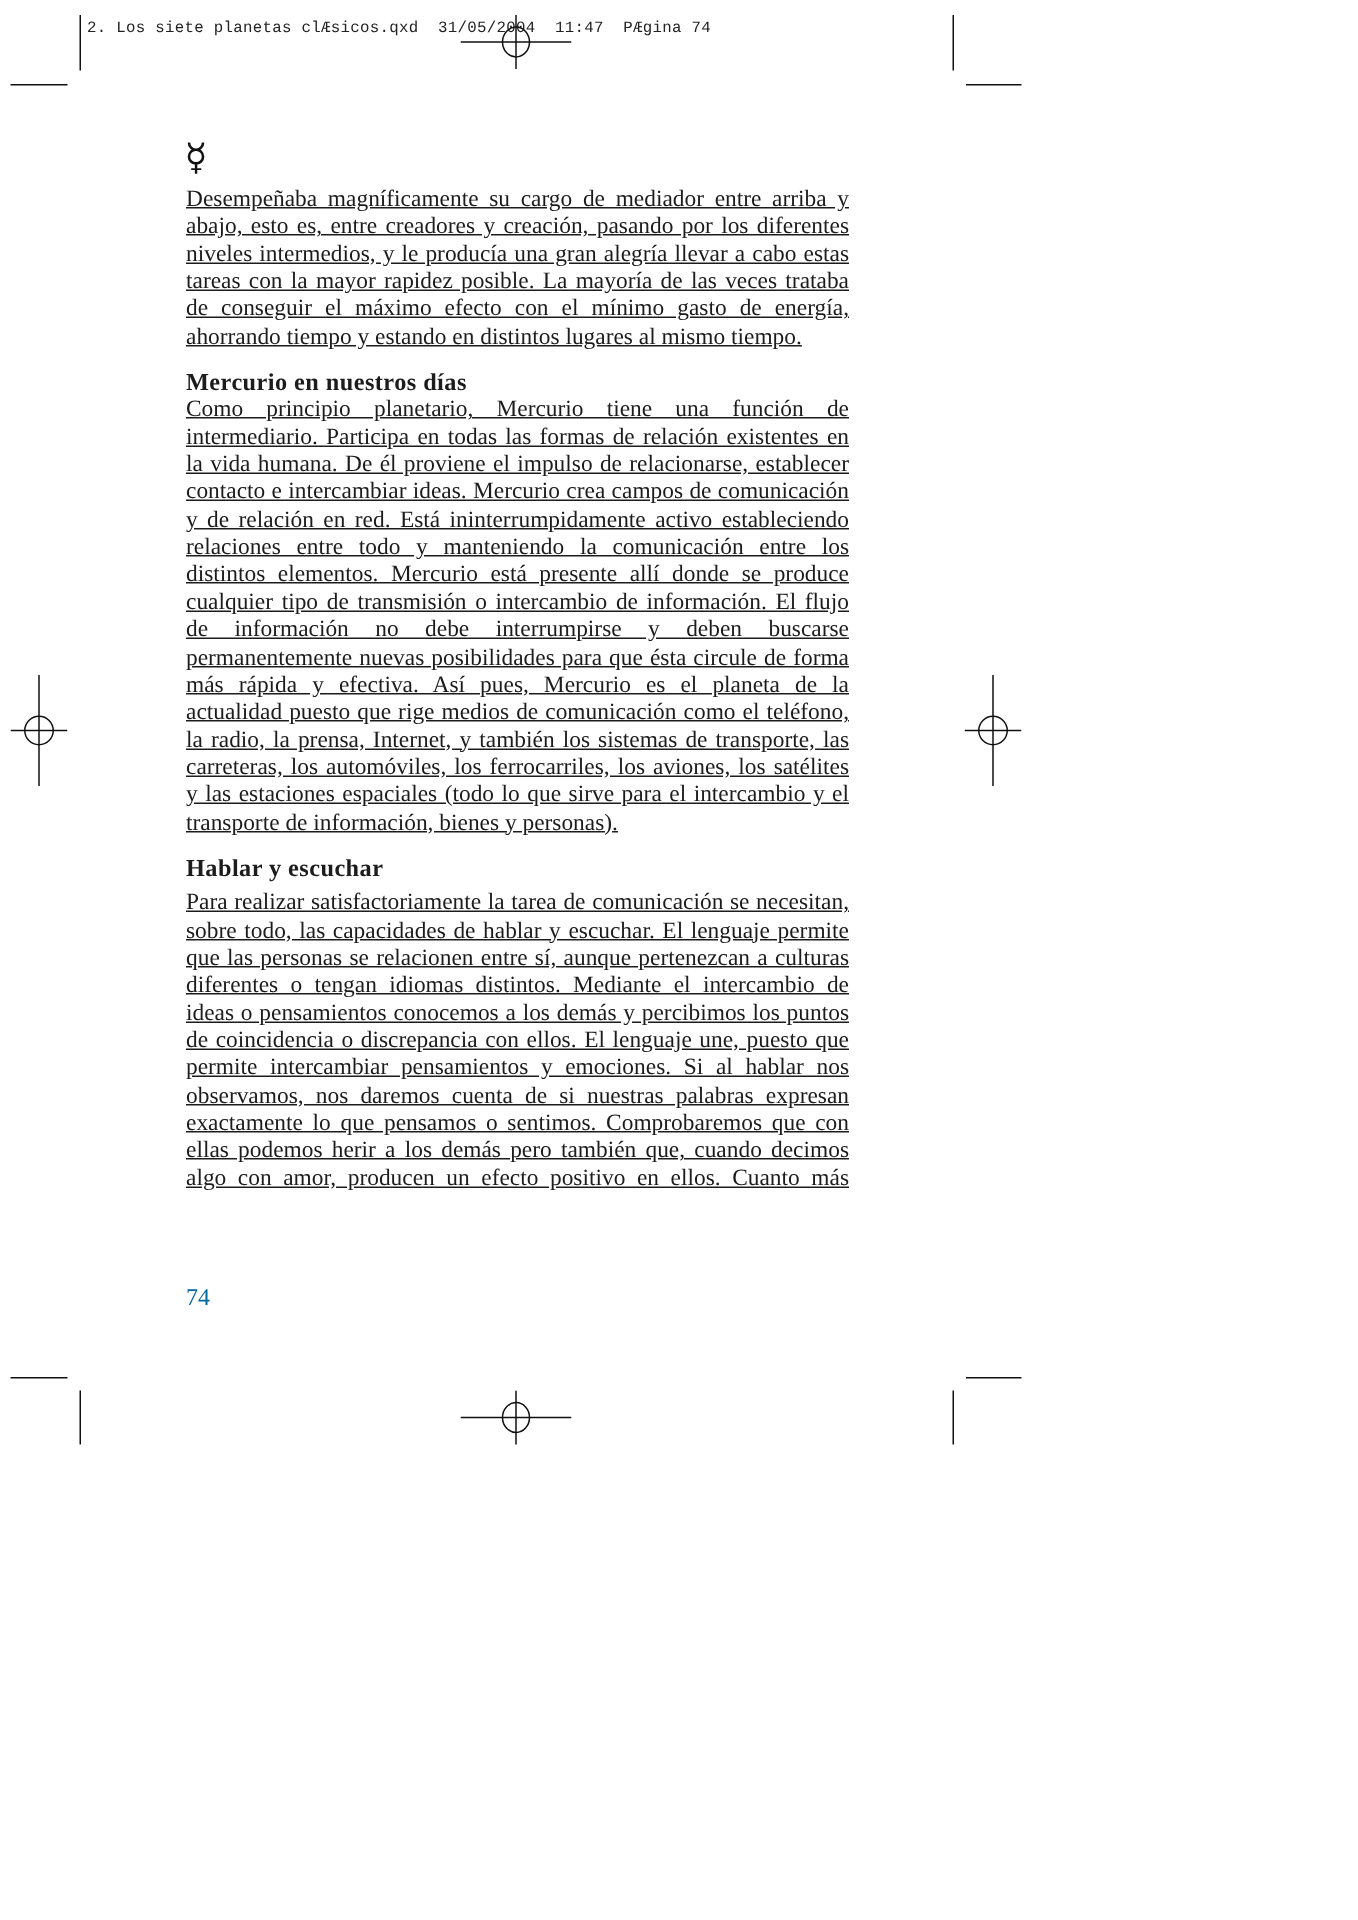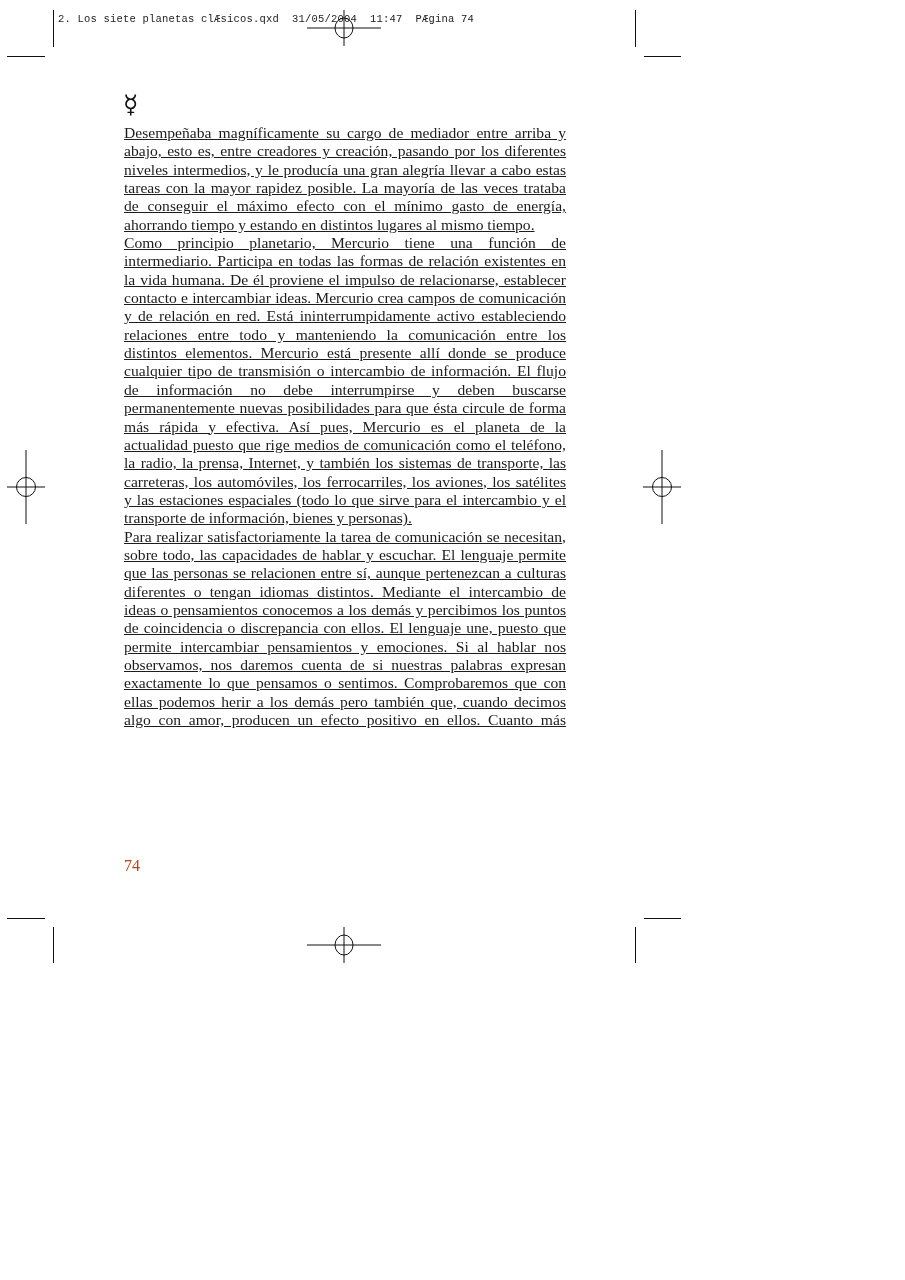--- a/index.html
+++ b/index.html
@@ -82,21 +82,21 @@
     .heading.second {
       margin-top: 12px;
       margin-bottom: 5px;
     }
     .page-number {
       position: absolute;
       left: 124px;
       top: 857px;
       font-family: "Liberation Serif", "DejaVu Serif", serif;
       font-size: 16px;
-      color: #c2410c;
+      color: #0369a1;
     }
   </style>
 </head>
 <body>
 
 <div class="slug">2. Los siete planetas clÆsicos.qxd  31/05/2004  11:47  PÆgina 74</div>
 
 <div class="mark" style="left:53px;top:10px;width:1px;height:37px;"></div>
 <div class="mark" style="left:7px;top:56px;width:38px;height:1px;"></div>
 <div class="mark" style="left:635px;top:10px;width:1px;height:37px;"></div>
@@ -134,18 +134,20 @@
     <line x1="0" y1="37" x2="38" y2="37" stroke="#111" stroke-width="1"></line>
     <circle cx="19" cy="37" r="9.5" fill="none" stroke="#111" stroke-width="1"></circle>
   </svg>
 </div>
 
 <div class="content">
   <div class="symbol">☿</div>
 
   <p class="para">Desempeñaba magníficamente su cargo de mediador entre arriba y abajo, esto es, entre creadores y creación, pasando por los diferentes niveles intermedios, y le producía una gran alegría llevar a cabo estas tareas con la mayor rapidez posible. La mayoría de las veces trataba de conseguir el máximo efecto con el mínimo gasto de energía, ahorrando tiempo y estando en distintos lugares al mismo tiempo.</p>
 
+  <h2 class="heading first">Mercurio en nuestros días</h2>
   <p class="para">Como principio planetario, Mercurio tiene una función de intermediario. Participa en todas las formas de relación existentes en la vida humana. De él proviene el impulso de relacionarse, establecer contacto e intercambiar ideas. Mercurio crea campos de comunicación y de relación en red. Está ininterrumpidamente activo estableciendo relaciones entre todo y manteniendo la comunicación entre los distintos elementos. Mercurio está presente allí donde se produce cualquier tipo de transmisión o intercambio de información. El flujo de información no debe interrumpirse y deben buscarse permanentemente nuevas posibilidades para que ésta circule de forma más rápida y efectiva. Así pues, Mercurio es el planeta de la actualidad puesto que rige medios de comunicación como el teléfono, la radio, la prensa, Internet, y también los sistemas de transporte, las carreteras, los automóviles, los ferrocarriles, los aviones, los satélites y las estaciones espaciales (todo lo que sirve para el intercambio y el transporte de información, bienes y personas).</p>
 
+  <h2 class="heading second">Hablar y escuchar</h2>
   <p class="para full-last">Para realizar satisfactoriamente la tarea de comunicación se necesitan, sobre todo, las capacidades de hablar y escuchar. El lenguaje permite que las personas se relacionen entre sí, aunque pertenezcan a culturas diferentes o tengan idiomas distintos. Mediante el intercambio de ideas o pensamientos conocemos a los demás y percibimos los puntos de coincidencia o discrepancia con ellos. El lenguaje une, puesto que permite intercambiar pensamientos y emociones. Si al hablar nos observamos, nos daremos cuenta de si nuestras palabras expresan exactamente lo que pensamos o sentimos. Comprobaremos que con ellas podemos herir a los demás pero también que, cuando decimos algo con amor, producen un efecto positivo en ellos. Cuanto más</p>
 </div>
 
 <div class="page-number">74</div>
 
 </body></html>

